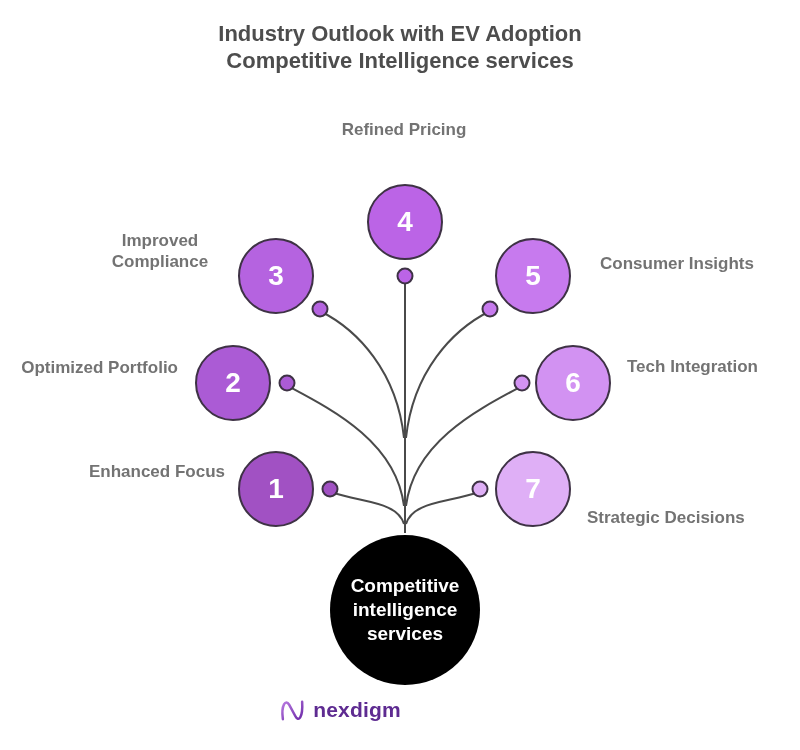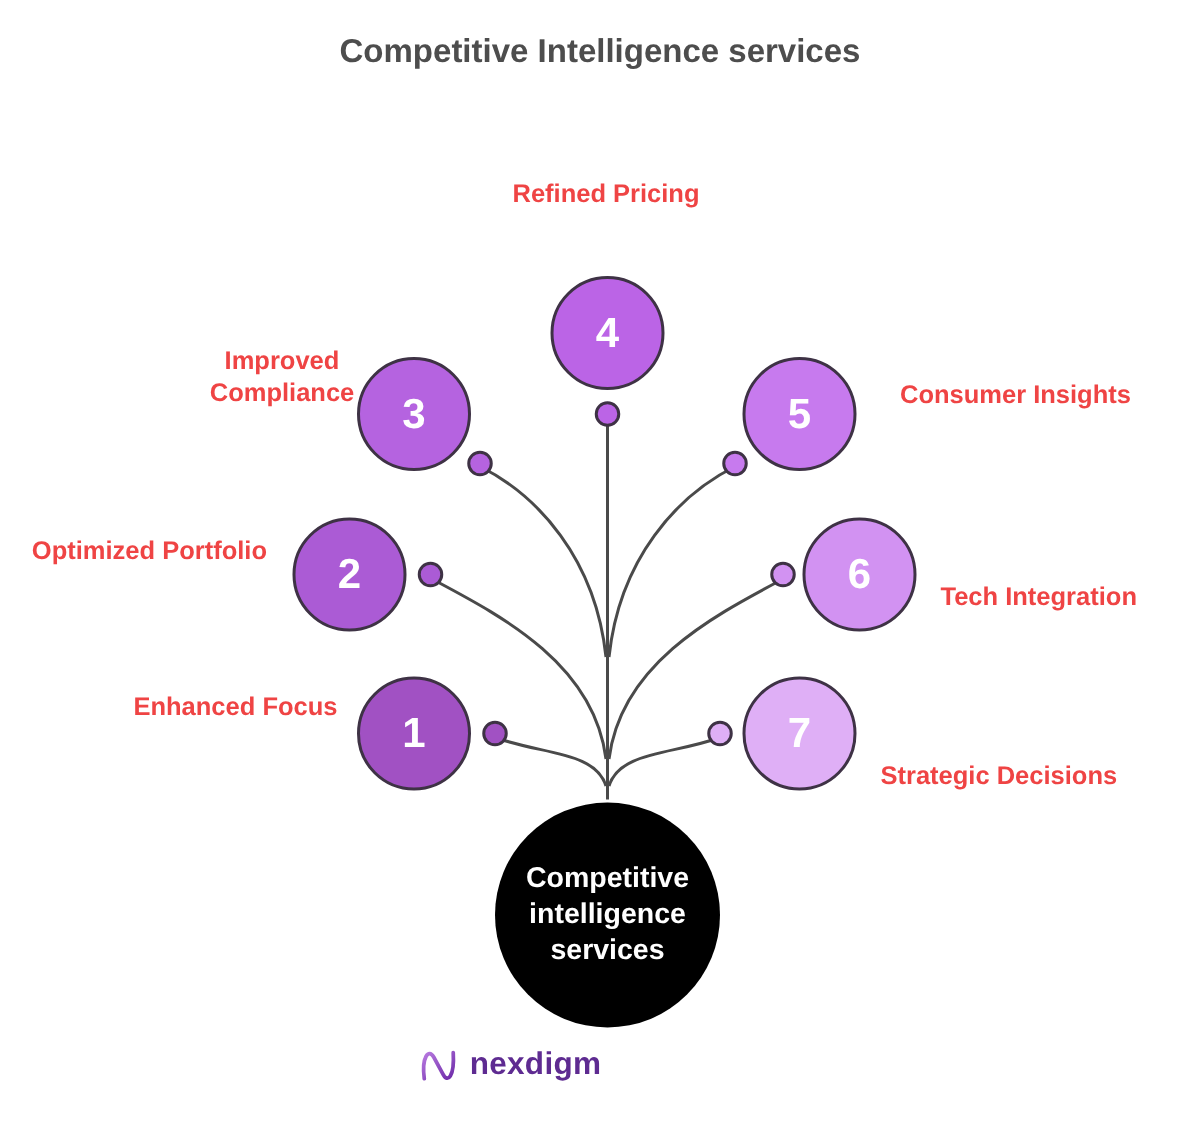--- a/index.html
+++ b/index.html
@@ -35,21 +35,21 @@
     border: 2px solid #3e3245;
     display: flex; align-items: center; justify-content: center;
   }
   .item-number {
     color: #ffffff;
     font-size: 28px;
     font-weight: 700;
   }
   .item-label {
     position: absolute;
-    color: #ef4444;
+    color: #737373;
     font-size: 17px;
     font-weight: 700;
     line-height: 21px;
     white-space: nowrap;
   }
   .item-label.align-right { transform: translateY(-50%); text-align: right; }
   .item-label.align-left  { transform: translateY(-50%); text-align: left; }
   .item-label.align-center-block {
     transform: translate(-50%, -50%);
     text-align: center;
@@ -85,20 +85,21 @@
     font-weight: 700;
     letter-spacing: 0.2px;
   }
 </style>
 </head>
 <body>
 
 <div class="canvas">
 
   <div class="title">
+    <div>Industry Outlook with EV Adoption</div>
     <div>Competitive Intelligence services</div>
   </div>
 
   <svg class="connector-layer" width="800" height="750" viewBox="0 0 800 750">
     <g stroke="#4a4a4a" stroke-width="2" fill="none">
       <path d="M405,276 L405,533"></path>
       <path d="M320,311 C358,330 397,372 404,438"></path>
       <path d="M490,311 C452,330 413,372 406,438"></path>
       <path d="M288,386 C333,410 396,442 404,506"></path>
       <path d="M522,386 C477,410 414,442 406,506"></path>
@@ -133,24 +134,24 @@
   </div>
   <div class="item-circle" style="left: 535px; top: 345px; background-color: rgb(210, 146, 242);">
     <span class="item-number">6</span>
   </div>
   <div class="item-circle" style="left: 495px; top: 451px; background-color: rgb(223, 175, 246);">
     <span class="item-number">7</span>
   </div>
 
   <div class="item-label align-right" style="right:575px; top:471px;">Enhanced Focus</div>
   <div class="item-label align-right" style="right:622px; top:367px;">Optimized Portfolio</div>
-  <div class="item-label align-center-block" style="left:188px; top:251px;">Improved Compliance</div>
+  <div class="item-label align-center-block" style="left:160px; top:251px;">Improved Compliance</div>
   <div class="item-label align-center" style="left:404px; top:129px;">Refined Pricing</div>
   <div class="item-label align-left" style="left:600px; top:263px;">Consumer Insights</div>
-  <div class="item-label align-left" style="left:627px; top:366px;margin-top:32px;">Tech Integration</div>
+  <div class="item-label align-left" style="left:627px; top:366px;">Tech Integration</div>
   <div class="item-label align-left" style="left:587px; top:473px;margin-top:44px;">Strategic Decisions</div>
 
   <div class="center-circle" style="background-color: #000000;">
     <div class="center-label">Competitive
 intelligence
 services</div>
   </div>
 
   <div class="logo">
     <svg width="27" height="27" viewBox="0 0 28 28">

